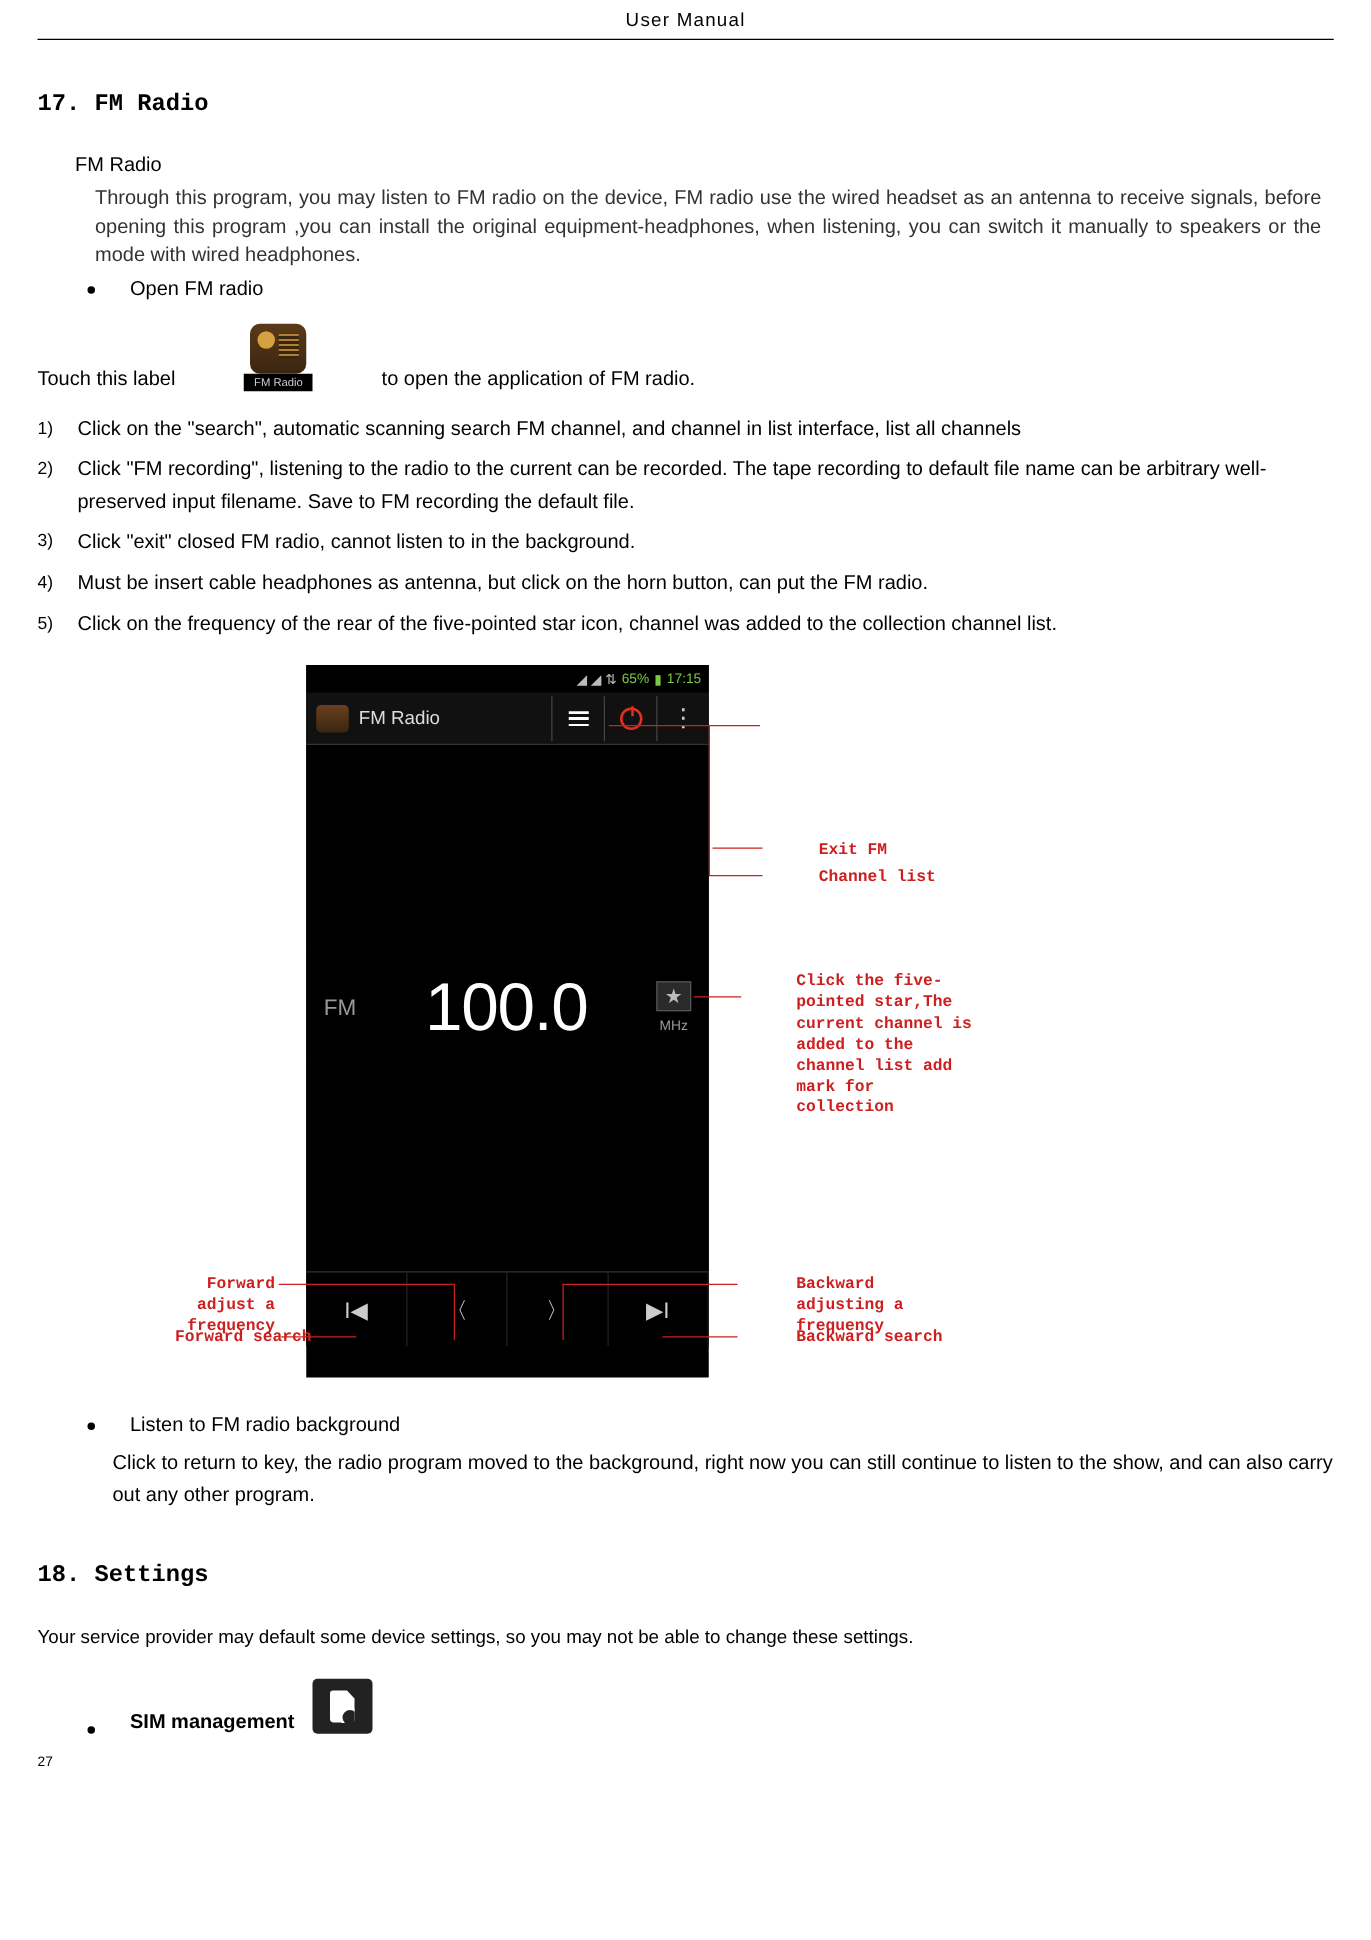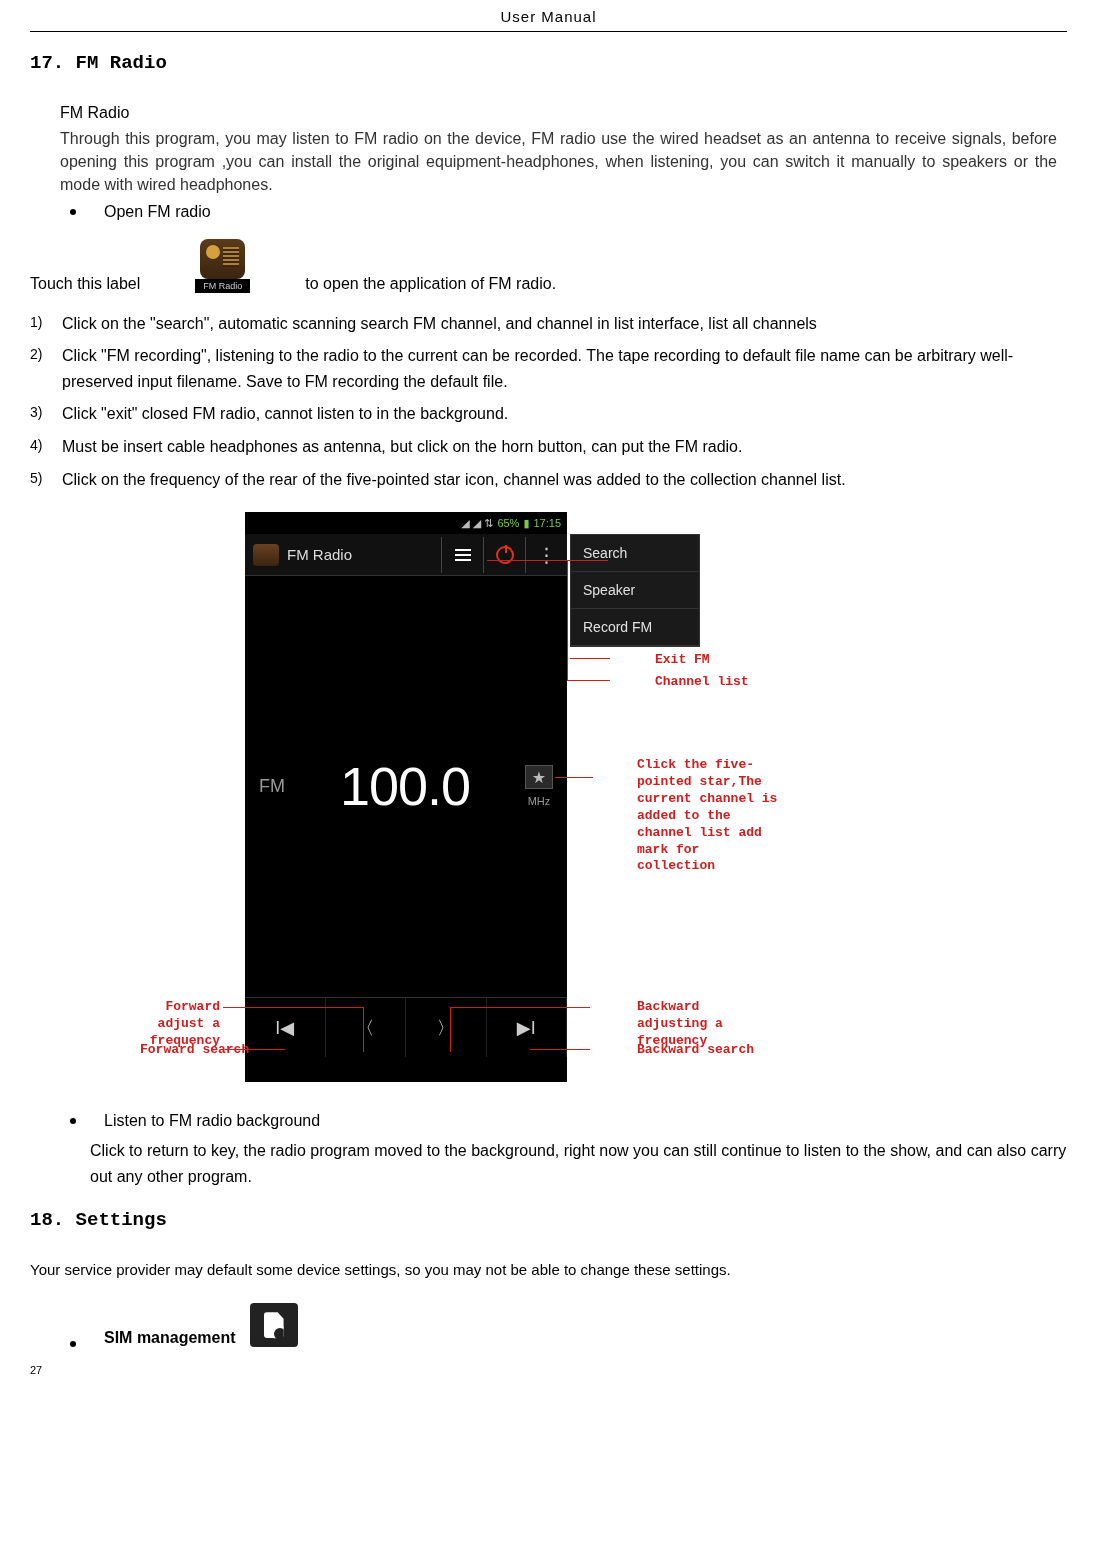--- a/index.html
+++ b/index.html
@@ -14,30 +14,30 @@
       text-align: center;
       font-size: 15px;
       padding: 8px 0 6px;
       border-bottom: 1px solid #000;
       letter-spacing: 1px;
     }
     .section-title {
       font-family: "Courier New", monospace;
       font-weight: bold;
       font-size: 19px;
-      margin: 20px 0 30px 0;
+      margin: 40px 0 30px 0;
     }
     .subtitle {
       font-size: 16px;
       margin-left: 30px;
       margin-bottom: 5px;
     }
     .intro-para {
       font-size: 16px;
-      margin-left: 30px;
+      margin-left: 46px;
       margin-right: 10px;
       text-align: justify;
       line-height: 1.45;
       color: #333;
     }
     .bullet-row {
       display: flex;
       align-items: center;
       margin-left: 30px;
       margin-top: 6px;
@@ -324,25 +324,20 @@
         </div>
       <div class="ctrl-btn">
           <span>〉</span>
         </div>
       <div class="ctrl-btn">
           <span>▶I</span>
         </div>
     </div>
   </div>
 
-  <div class="dropdown-menu">
-    <div class="dd-item">Search</div>
-    <div class="dd-item">Speaker</div>
-    <div class="dd-item">Record FM</div>
-  </div>
 
   <div class="annot-line" style="left:538px; top:48px; width:40px;"></div>
   <div class="annot" style="left:583px; top:140px;">Exit FM</div>
   <div class="annot-line" style="left:540px; top:146px; width:40px;"></div>
 
   <div class="annot" style="left:583px; top:162px;">Channel list</div>
   <div class="annot-line" style="left:457px; top:48px; width:80px;"></div>
   <div class="annot-line-v" style="left:537px; top:48px; height:120px;"></div>
   <div class="annot-line" style="left:537px; top:168px; width:43px;"></div>
 

